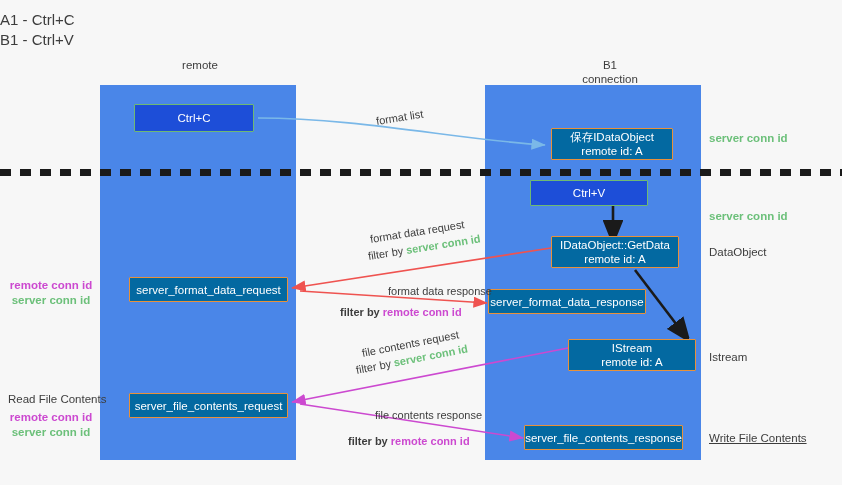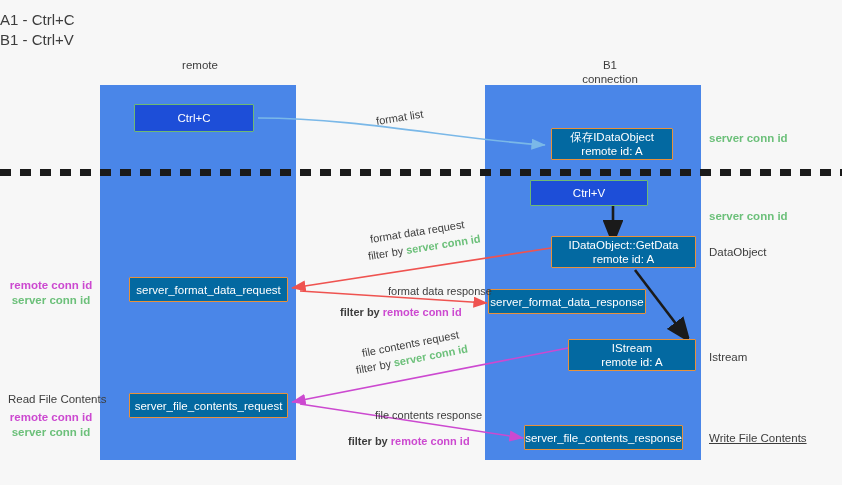--- a/index.html
+++ b/index.html
@@ -122,21 +122,21 @@
 
   <div class="abs box orange" style="left:551px;top:128px;width:122px;height:32px;">
     <span>保存IDataObject</span>
     <span>remote id: A</span>
   </div>
 
   <div class="abs box green" style="left:530px;top:180px;width:118px;height:26px;">
     <span>Ctrl+V</span>
   </div>
 
-  <div class="abs box orange" style="left:551px;top:236px;width:145px;height:32px;">
+  <div class="abs box orange" style="left:551px;top:236px;width:128px;height:32px;">
     <span>IDataObject::GetData</span>
     <span>remote id: A</span>
   </div>
 
   <div class="abs box orange" style="left:568px;top:339px;width:128px;height:32px;">
     <span>IStream</span>
     <span>remote id: A</span>
   </div>
 
   <div class="abs box orange" style="left:129px;top:277px;width:159px;height:25px;text-align:right;">

